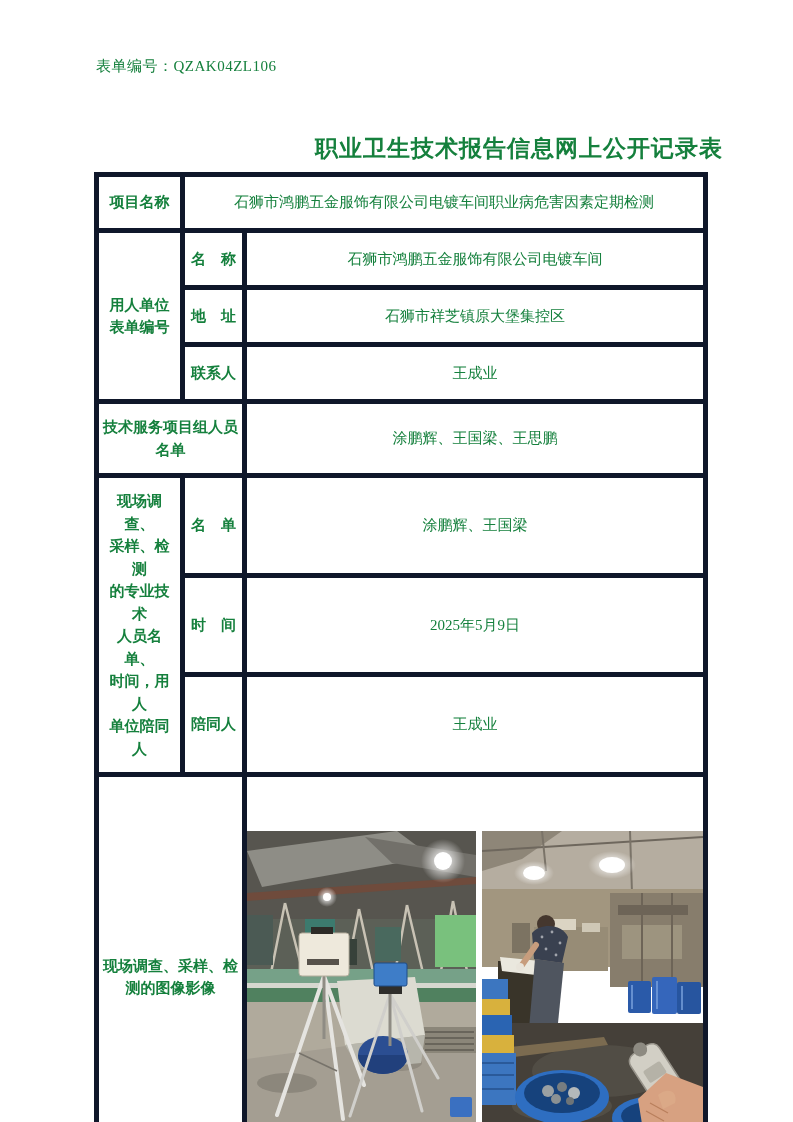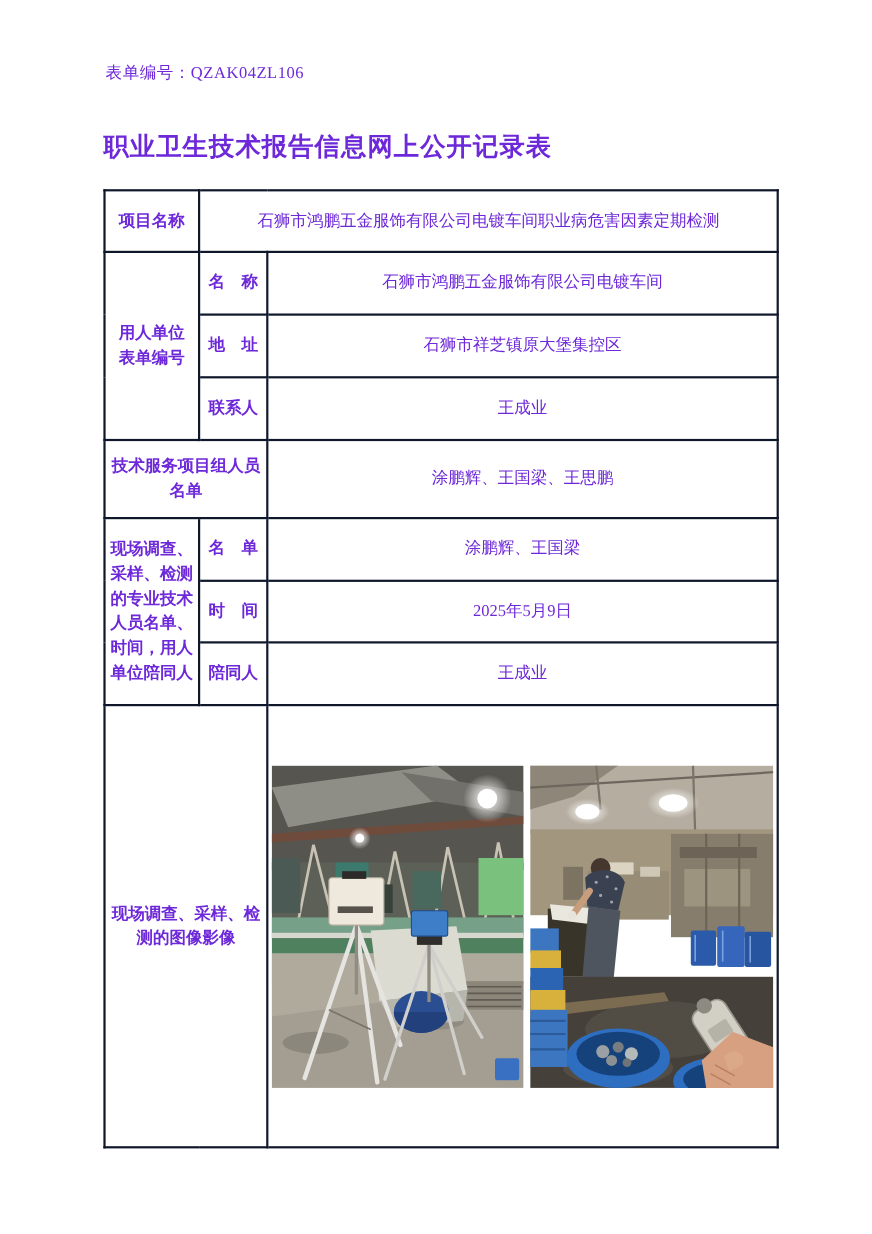--- a/index.html
+++ b/index.html
@@ -1,30 +1,30 @@
 <!DOCTYPE html>
 <html><head>
 <meta charset="utf-8">
 <style>
   html,body{margin:0;padding:0;background:#ffffff;}
   .page{
     position:relative;width:793px;height:1122px;background:#ffffff;
-    font-family:"Liberation Serif","DejaVu Serif",serif;color:#6d28d9;overflow:hidden;
+    font-family:"Liberation Serif","DejaVu Serif",serif;color:#15803d;overflow:hidden;
   }
   .form-no{position:absolute;left:96px;top:57px;font-size:15px;letter-spacing:.5px;}
   .doc-title{
-    position:absolute;left:94px;top:118px;width:614px;margin:0;
-    text-align:left;font-size:23px;font-weight:bold;letter-spacing:1px;
+    position:absolute;left:94px;top:118px;width:614px;margin:15px;
+    text-align:right;font-size:23px;font-weight:bold;letter-spacing:1px;
   }
   table.rec{
     position:absolute;left:94px;top:172px;width:614px;
     border-collapse:collapse;table-layout:fixed;border:2px solid #000;
   }
   table.rec td{
-    border:2px solid #0f172a;padding:12px 4px;text-align:center;vertical-align:middle;
+    border:5px solid #0f172a;padding:12px 4px;text-align:center;vertical-align:middle;
     font-size:15px;line-height:1.5;overflow:hidden;
   }
   td.lbl{font-weight:bold;font-size:14px;white-space:pre-line;line-height:1.7;}
   td.photo-cell{padding:0;}
   .photo-wrap{display:flex;justify-content:center;align-items:center;gap:6px;height:376px;}
   .photo-wrap svg{display:block;flex:0 0 auto;}
 </style>
 </head>
 <body>
 

